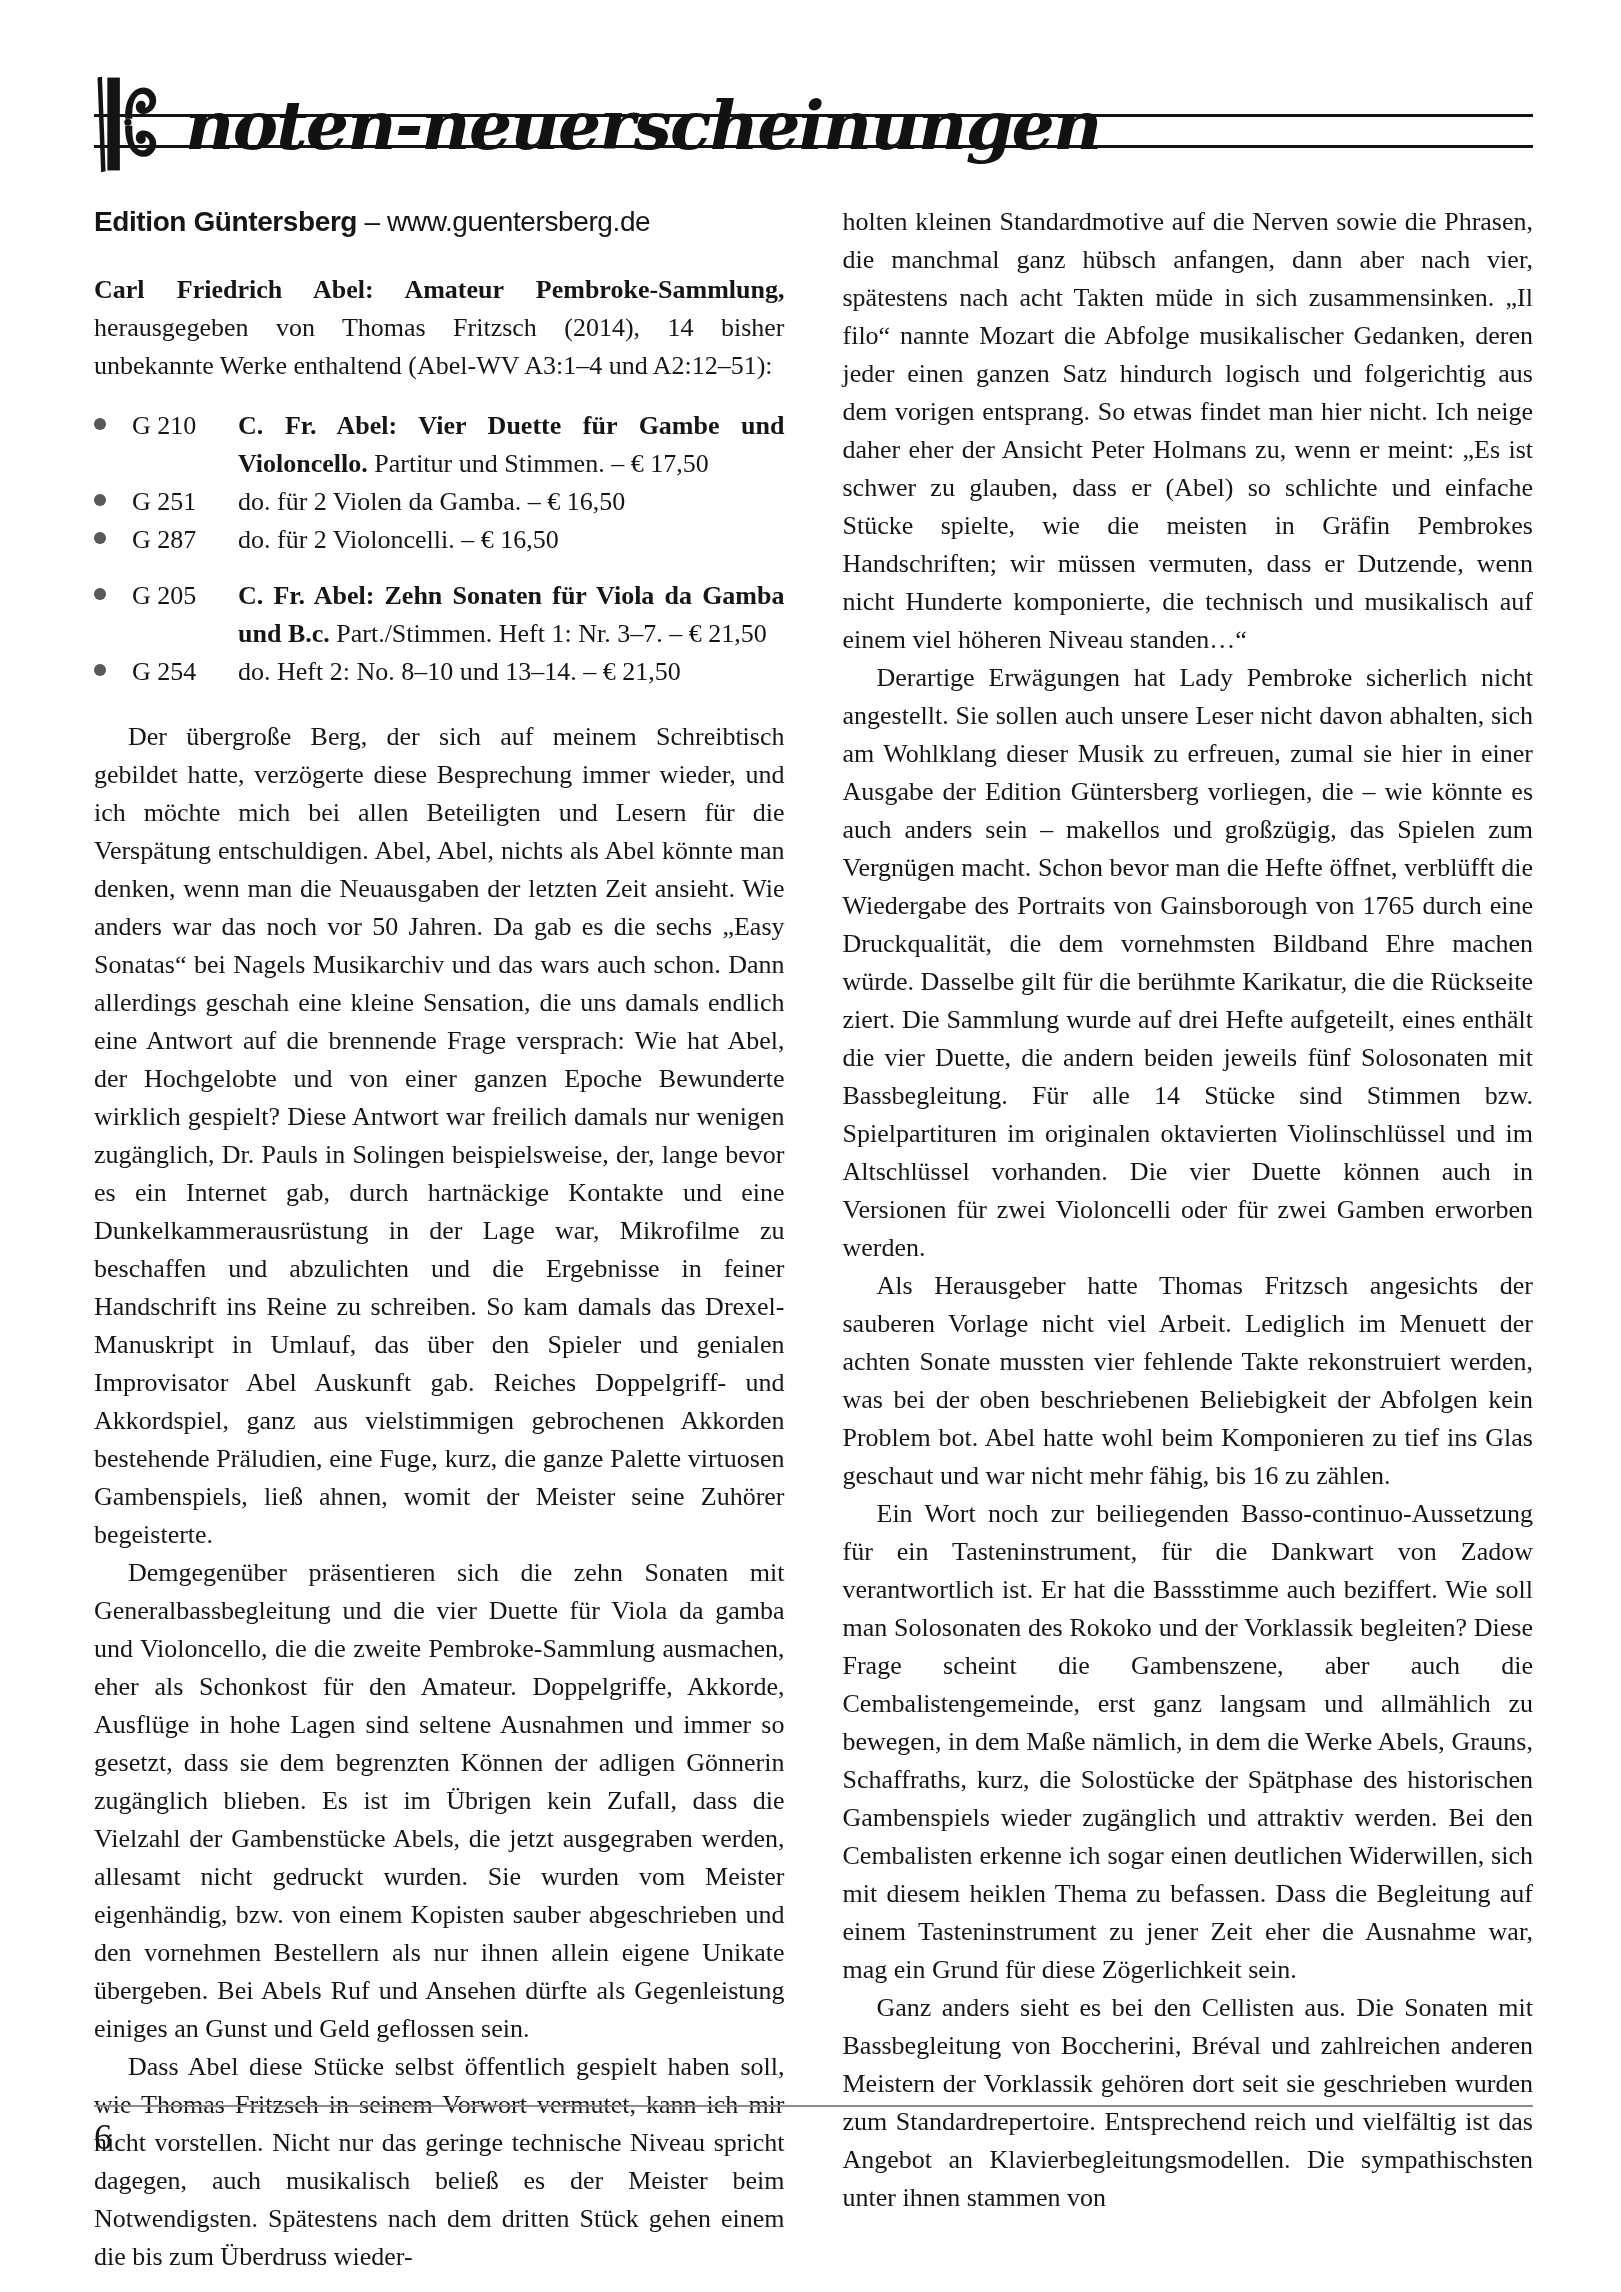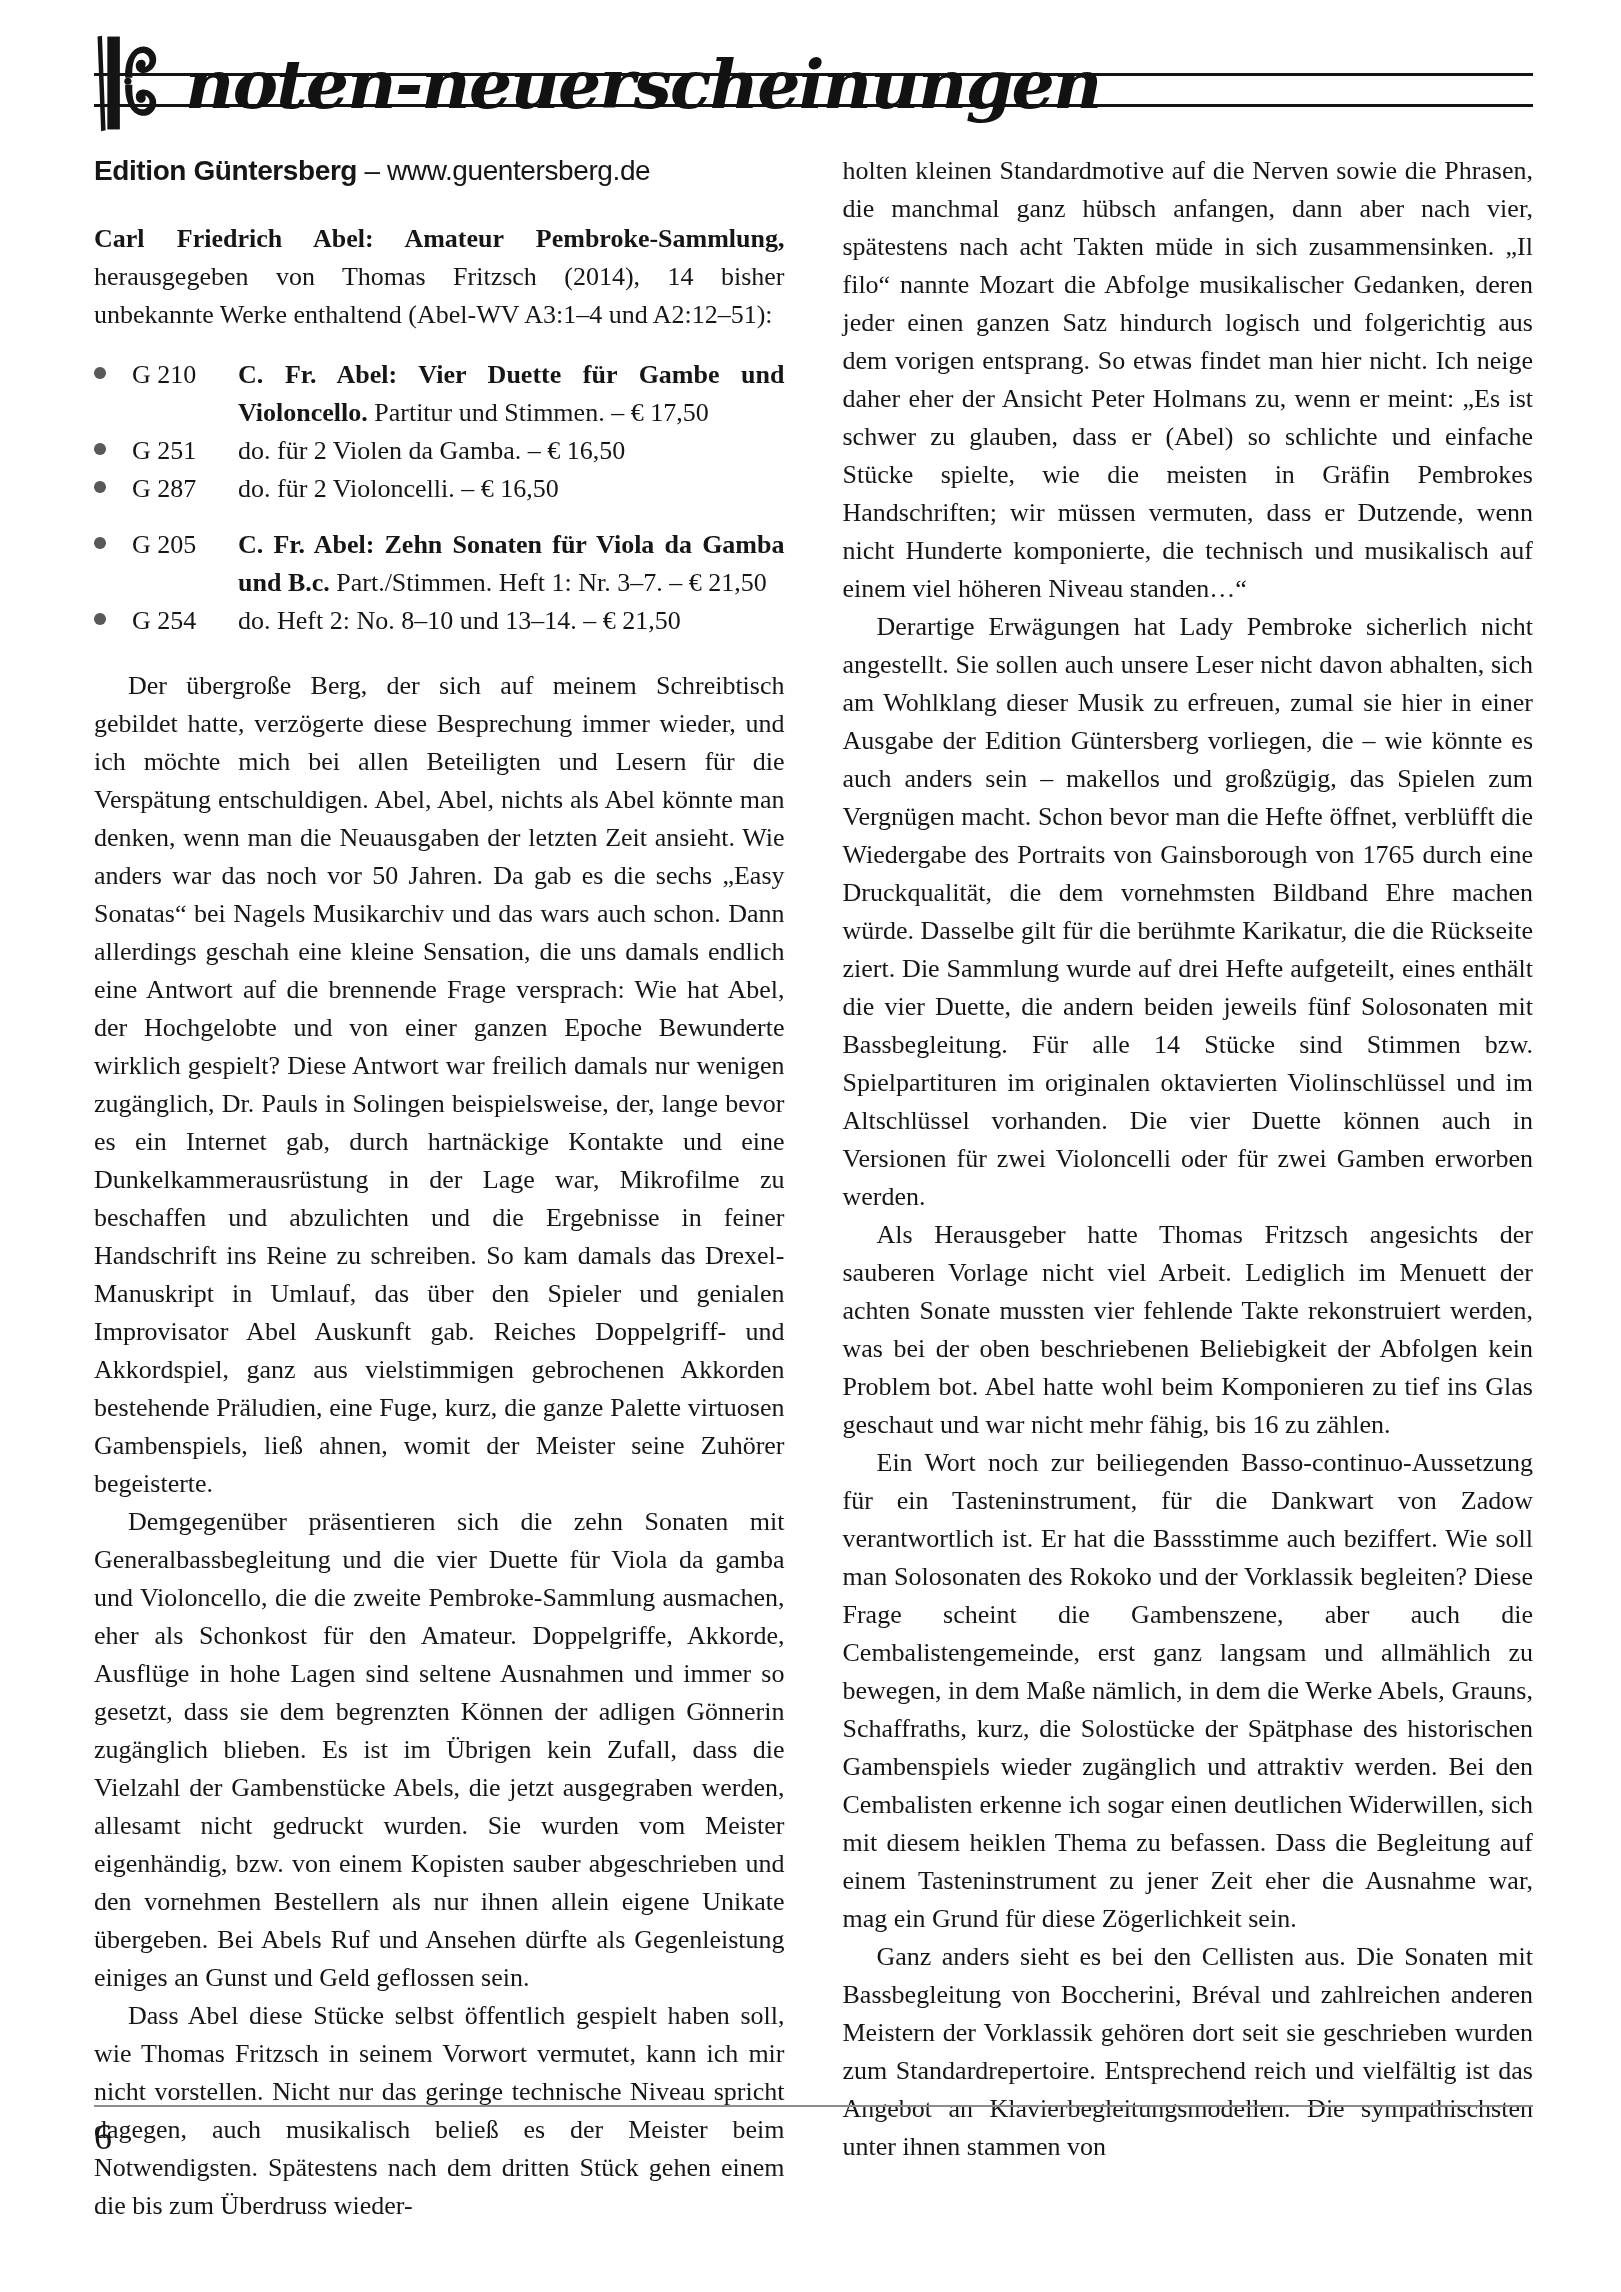--- a/index.html
+++ b/index.html
@@ -4,33 +4,33 @@
 <style>
   html,body{margin:0;padding:0;}
   body{
     width:1621px;height:2293px;background:#ffffff;color:#161616;
     font-family:"Liberation Serif","DejaVu Serif",serif;
     position:relative;overflow:hidden;
   }
   .page{position:absolute;left:94px;top:0;width:1439px;height:2293px;}
 
   
-  .hdr{position:relative;height:86px;margin-top:44px;}
+  .hdr{position:relative;height:86px;margin-top:85px;}
   .hdr-rule{position:absolute;left:0;right:0;height:2.7px;background:#141414;}
   .hdr-rule.top{top:29px;}
   .hdr-rule.bot{top:60px;}
   .clef{position:absolute;left:-1.8px;top:-10.7px;width:70px;height:100px;}
   .hdr-title{
     position:absolute;left:91px;top:6.3px;margin:0;
     font:italic bold 68px/1 "DejaVu Serif","Liberation Serif",serif;
     letter-spacing:-1.8px;white-space:nowrap;color:#121212;
   }
 
   
-  .cols{display:flex;gap:58px;margin-top:22px;}
+  .cols{display:flex;gap:58px;margin-top:32px;}
   .col{width:700px;font-size:26px;line-height:38px;}
 
   .publisher{
     margin:0 0 30px 0;
     font-family:"Liberation Sans","DejaVu Sans",sans-serif;
     font-size:28px;letter-spacing:-0.4px;
   }
   .publisher b{font-weight:bold;}
 
   .intro{margin:0;text-align:justify;hyphens:auto;}

